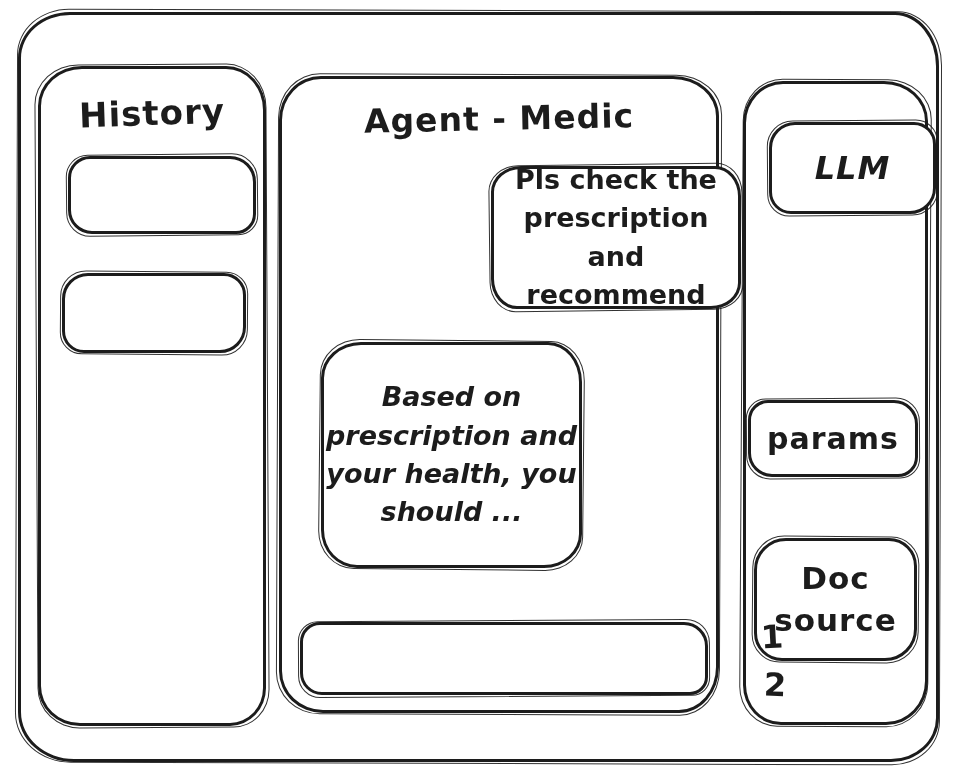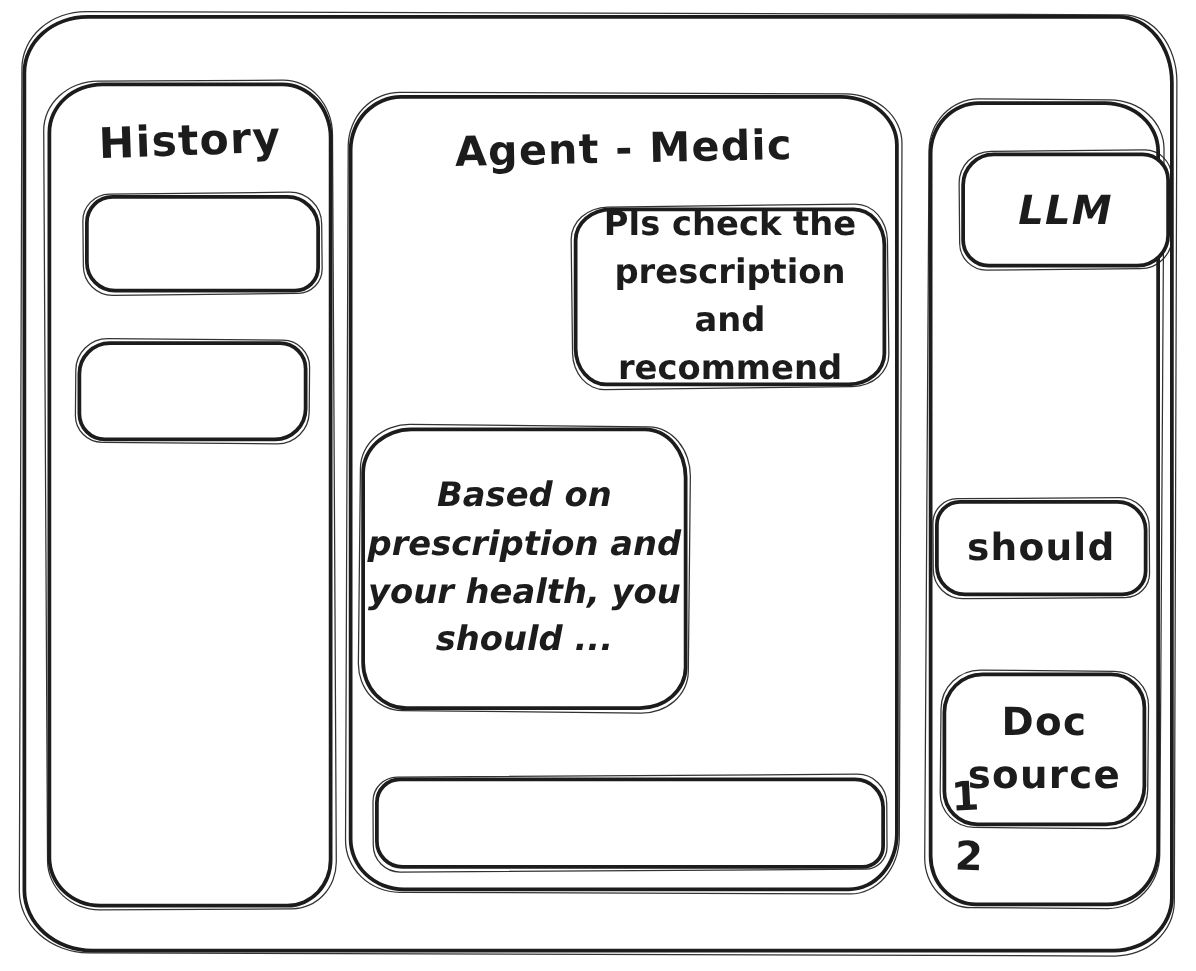--- a/index.html
+++ b/index.html
@@ -76,20 +76,21 @@
     font-size:33px;font-weight:700;
     transform:rotate(-1.2deg);
     letter-spacing:1px;
   }
   .bubble{
     display:flex;align-items:center;justify-content:center;
     text-align:center;
     font-size:27px;font-weight:700;
     line-height:1.42;
     padding:8px 0;
+    margin-left:32px;
   }
   .bubble-user{
     left:177px;top:87px;width:250px;height:143px;
     border-radius:30px 26px 30px 26px / 26px 30px 26px 30px;
     --wob:-0.7deg;
   }
   .bubble-assistant{
     left:7px;top:263px;width:261px;height:226px;
     border-radius:40px 34px 38px 36px / 36px 40px 34px 38px;
     font-style:italic;
@@ -183,21 +184,21 @@
       <div class="sketch input-box">
         <input type="text" value="" style="">
       </div>
     </main>
 
     <aside class="sketch tools">
       <div class="sketch tool tool-llm">
         <span>LLM</span>
       </div>
       <div class="sketch tool tool-params">
-        <span>should</span>
+        <span>params</span>
       </div>
       <div class="sketch tool tool-doc">
         <span>Doc source</span>
       </div>
       <div class="doc-num doc-num-1">1</div>
       <div class="doc-num doc-num-2">2</div>
     </aside>
 
   </div>
 </div>

